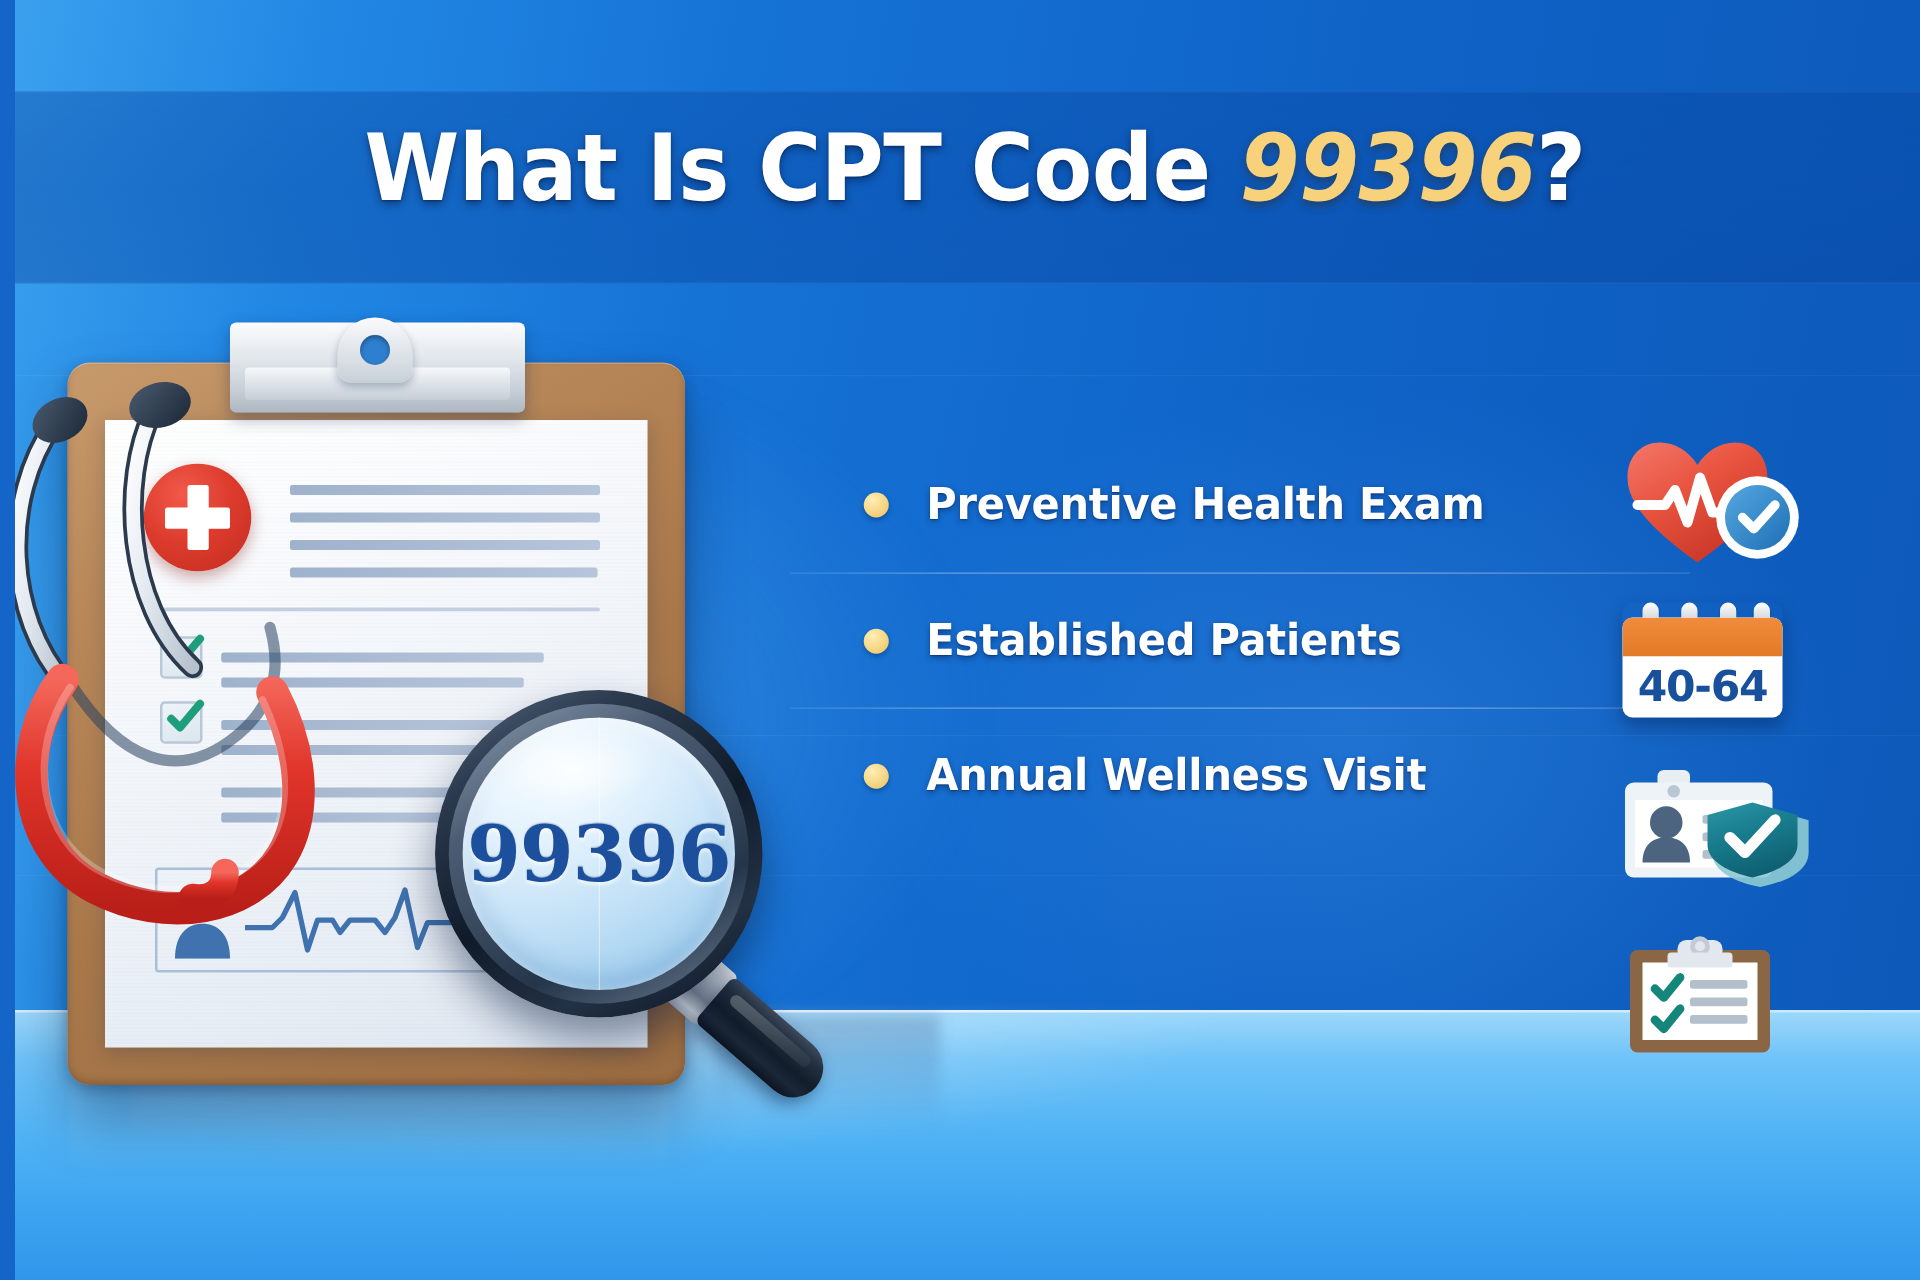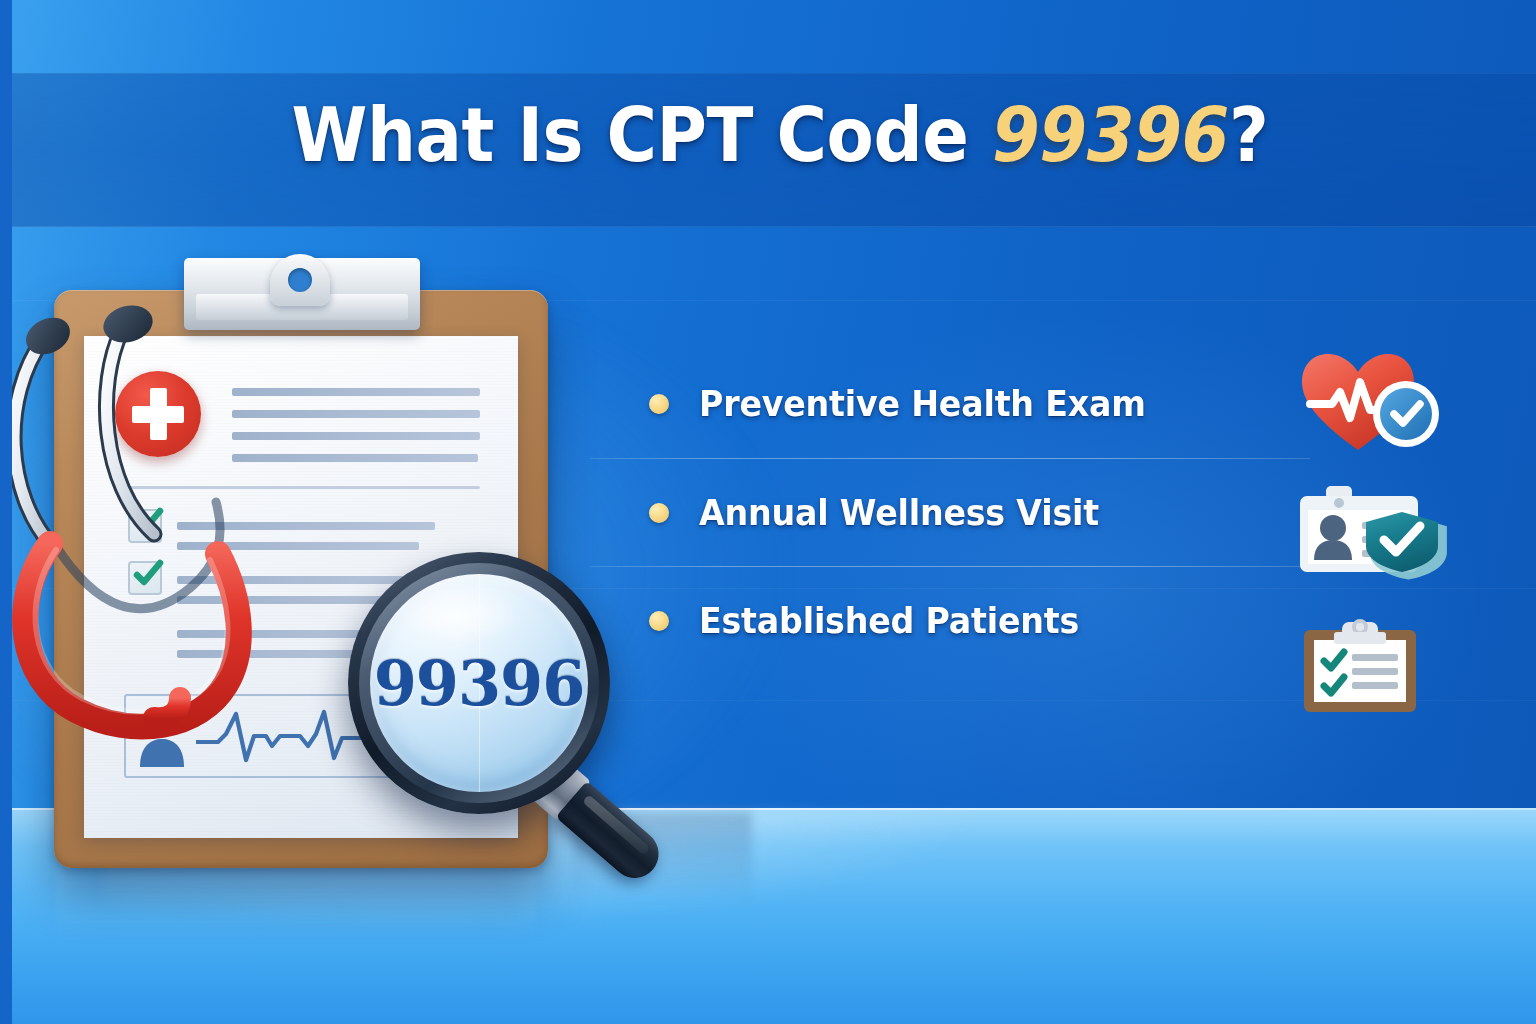--- a/index.html
+++ b/index.html
@@ -243,21 +243,21 @@
     z-index:4;
   }
   #mag-glare {
     position:absolute; left:56px; top:40px; width:120px; height:56px;
     background:radial-gradient(ellipse at center,rgba(255,255,255,.80) 0%,rgba(255,255,255,0) 72%);
     border-radius:50%;
     z-index:5; pointer-events:none;
   }
 
   
-  #bullet-list { position:absolute; left:578px; top:350px; width:720px; }
+  #bullet-list { position:absolute; left:620px; top:350px; width:720px; }
   .bullet-row {
     position:relative;
     height:108px;
     display:flex; align-items:center;
   }
   .bullet-row + .bullet-row { border-top:1px solid rgba(255,255,255,.12); }
   .bullet-row + .bullet-row::before {
     content:""; position:absolute; left:0; top:-1px; width:100%; height:1px;
     background:linear-gradient(90deg,rgba(255,255,255,0),rgba(255,255,255,.26) 18%,rgba(255,255,255,.30) 70%,rgba(255,255,255,.05));
   }
@@ -430,25 +430,25 @@
     <div id="mag-glare"></div>
   </div>
 
   <div id="bullet-list">
     <div class="bullet-row">
       <span class="bullet-dot"></span>
       <span class="bullet-text">Preventive Health Exam</span>
     </div>
     <div class="bullet-row">
       <span class="bullet-dot"></span>
-      <span class="bullet-text">Annual Wellness Visit</span>
+      <span class="bullet-text">Established Patients</span>
     </div>
     <div class="bullet-row">
       <span class="bullet-dot"></span>
-      <span class="bullet-text">Established Patients</span>
+      <span class="bullet-text">Annual Wellness Visit</span>
     </div>
   </div>
 
   <div id="icon-column">
 
     <div class="icon-slot">
       <svg id="icon-heart" viewBox="0 0 150 102">
         <defs>
           <linearGradient id="hrt" x1="0" y1="0" x2="0.7" y2="1">
             <stop offset="0" stop-color="#f4776a"></stop>
@@ -461,20 +461,32 @@
           </linearGradient>
         </defs>
         <path d="M60 98 C18 68 4 48 4 30 C4 12 16 2 30 2 C42 2 53 9 60 20 C67 9 78 2 90 2 C104 2 116 12 116 30 C116 48 102 68 60 98 Z" fill="url(#hrt)"></path>
         <path d="M12 52 L34 52 L42 40 L52 66 L62 30 L72 58 L86 58" fill="none" stroke="#ffffff" stroke-width="8" stroke-linejoin="round" stroke-linecap="round"></path>
         <circle cx="108" cy="62" r="33" fill="#ffffff"></circle>
         <circle cx="108" cy="62" r="26" fill="url(#bdg)"></circle>
         <path d="M96 62 L105 71 L122 52" fill="none" stroke="#ffffff" stroke-width="7.5" stroke-linecap="round" stroke-linejoin="round"></path>
       </svg>
     </div>
 
+    <div class="icon-slot">
+      <div id="icon-calendar">
+        <div class="cal-ring" style="left:16px;"></div>
+        <div class="cal-ring" style="left:47px;"></div>
+        <div class="cal-ring" style="left:78px;"></div>
+        <div class="cal-ring" style="left:105px;"></div>
+        <div id="cal-body">
+          <div id="cal-head"></div>
+          <div id="cal-num">40-64</div>
+        </div>
+      </div>
+    </div>
 
     <div class="icon-slot">
       <svg id="icon-idcard" viewBox="0 0 152 96">
         <defs>
           <linearGradient id="shld" x1="0" y1="0" x2="0.4" y2="1">
             <stop offset="0" stop-color="#2a97a8"></stop>
               <stop offset="0.5" stop-color="#187c8d"></stop>
             <stop offset="1" stop-color="#0e6172"></stop>
           </linearGradient>
         </defs>

